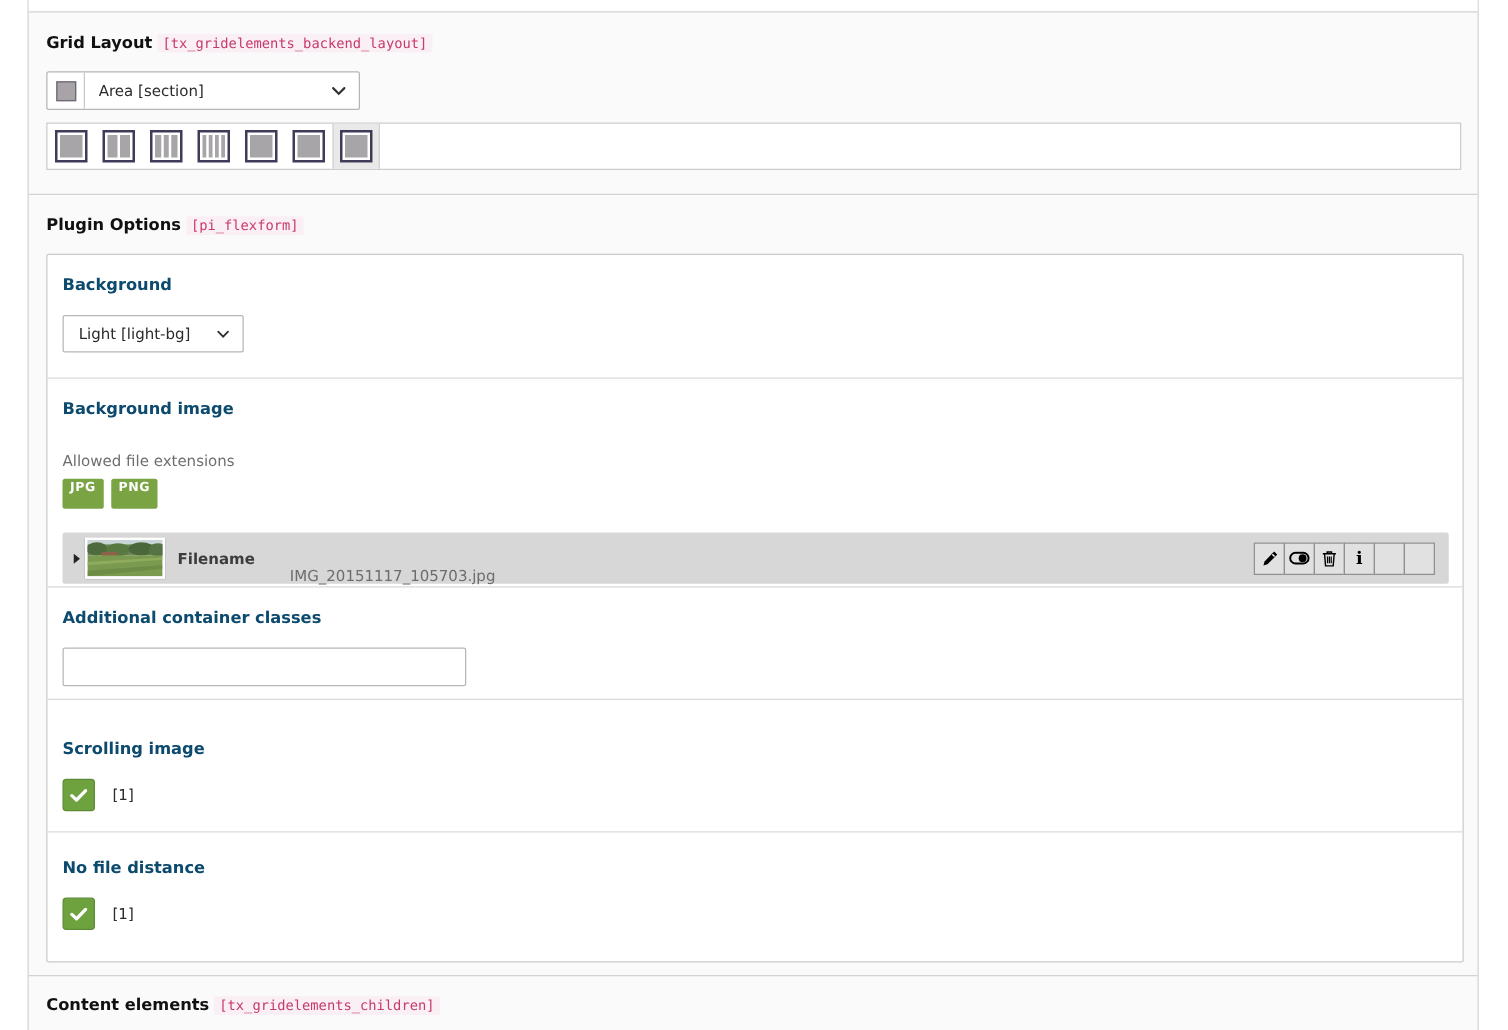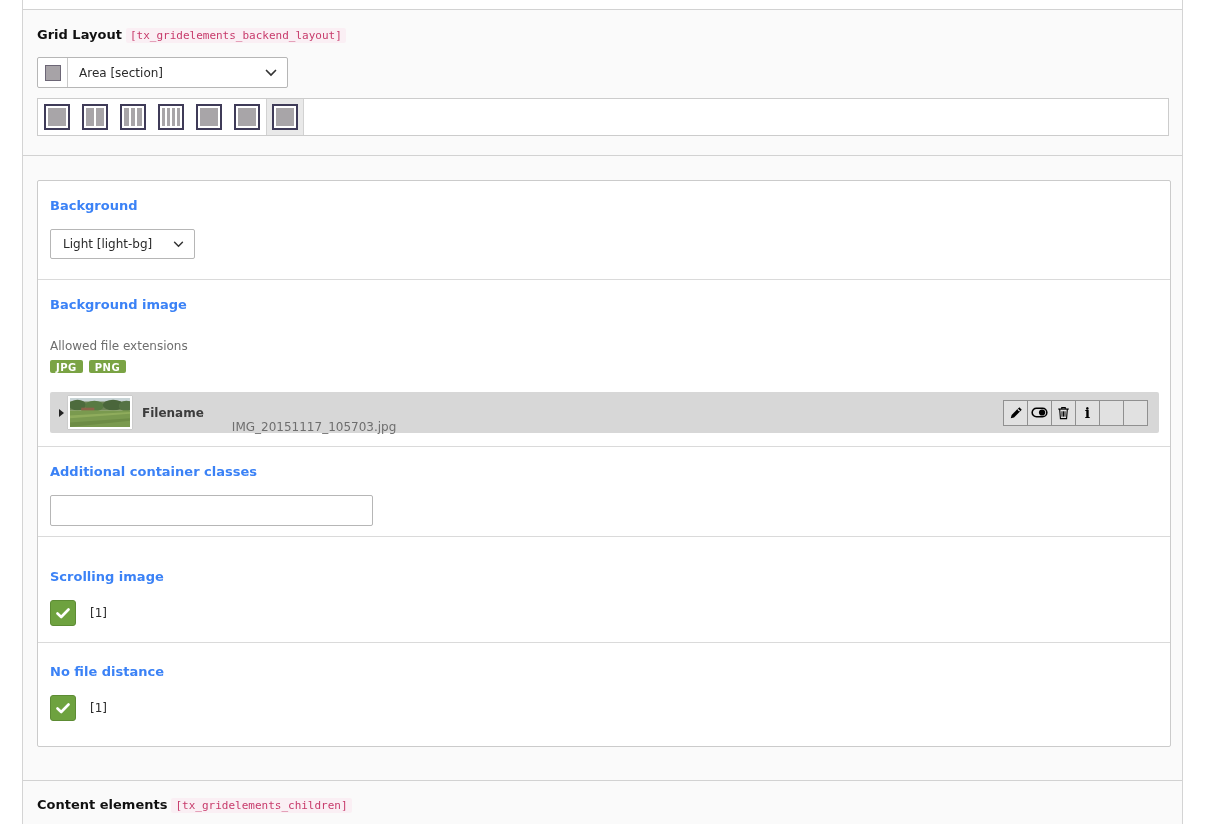--- a/index.html
+++ b/index.html
@@ -43,27 +43,27 @@
   
   .big-box { width:1134px; height:567px; background:#fff; border:1px solid #cbcbcb;
     border-radius:2px; margin-top:7px; }
   .sub-section { padding:17px 12px 0 12px; }
   .sub-section + .sub-section { border-top:1px solid #dadada; }
   .ss-background { height:98px; }
   .ss-bgimage { height:167px; }
   .ss-classes { height:90px; }
   .ss-scroll { height:106px; padding-top:32px; }
   .ss-noupper { height:102px; padding-top:21px; }
-  .field-label { font-size:13px; font-weight:bold; color:#3b82f6; margin-bottom:16px; }
+  .field-label { font-size:13px; font-weight:bold; color:#0c4a6e; margin-bottom:16px; }
   .muted { color:#6e6e6e;margin-top:27px; }
   .allowed-label { margin-bottom:7px; }
 
   .badges { display:flex; gap:6px; margin-bottom:19px; }
   .ext-badge { background:#7aa344; color:#fff; font-size:10px; font-weight:bold;
-    padding:2px 6px 0; border-radius:2px; line-height:11px; letter-spacing:0.5px; }
+    padding:2px 6px 11px; border-radius:2px; line-height:11px; letter-spacing:0.5px; }
 
   
   .file-row { width:1109px; height:41px; background:#d7d7d7; border-radius:2px;
     display:flex; align-items:center; }
   .caret-btn { margin-left:9px; width:0; height:0; border-left:5px solid #222;
     border-top:4px solid transparent; border-bottom:4px solid transparent; cursor:pointer; }
   .thumb { margin-left:4px; width:64px; height:33px; border:2px solid #fff; box-shadow:0 0 1px #999; }
   .thumb svg { display:block; width:100%; height:100%; }
   .file-label { margin-left:10px; font-weight:bold; color:#3c3c3c; }
   .file-value { margin-left:28px; color:#6e6e6e;margin-top:29px; }
@@ -146,20 +146,21 @@
         </div>
       <div class="gcell selected">
           <div class="gicon">
             <i></i>
           </div>
         </div>
     </div>
   </div>
 
   <div class="form-section sec-plugin">
+    <div class="sec-header"><span>Plugin Options</span><span class="code-badge">[pi_flexform]</span></div>
 
     <div class="big-box">
 
       <div class="sub-section ss-background">
         <div class="field-label">Background</div>
         <div class="select-plain">
           <span class="sel-text">Light [light-bg]</span>
           <svg class="chev" width="11" height="7" viewBox="0 0 12 8">
               <path d="M1.5 1.5 L6 6 L10.5 1.5" stroke="#333" stroke-width="1.7" fill="none" stroke-linecap="round"></path>
             </svg>

